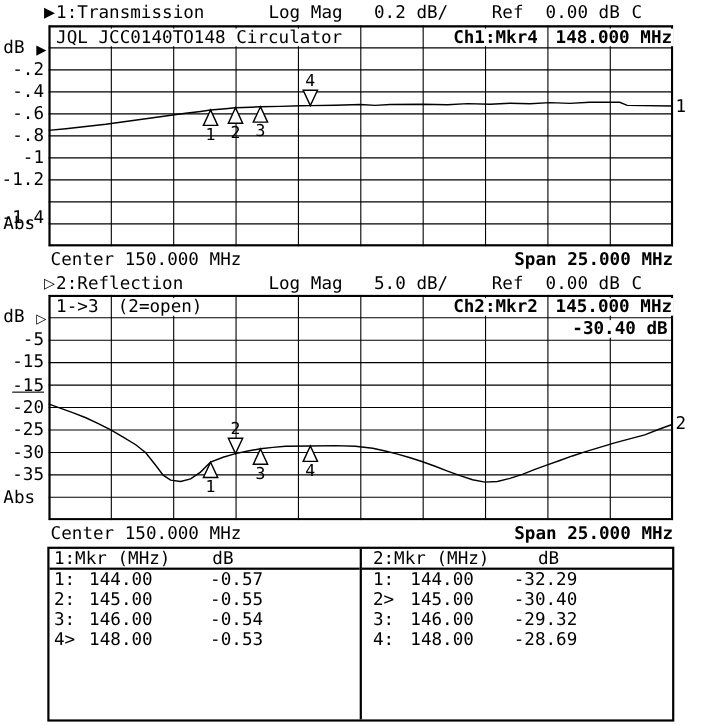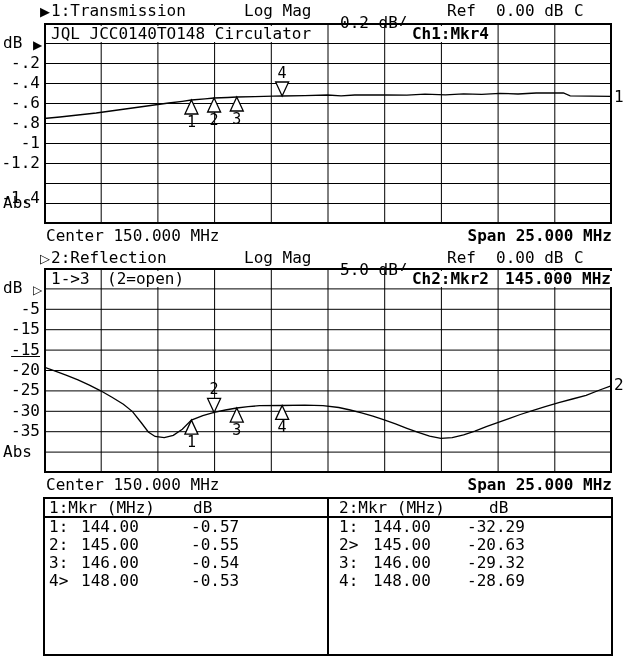--- a/index.html
+++ b/index.html
@@ -4,21 +4,21 @@
 <style>
   html,body{margin:0;padding:0;background:#fff;}
   #screen{position:relative;width:640px;height:659px;background:#fff;overflow:hidden;
           font-family:"DejaVu Sans Mono",monospace;font-size:16px;line-height:16px;color:#000;}
   .abs{position:absolute;}
   .hdr{position:absolute;left:40px;width:600px;height:16px;}
   .hdr span{position:absolute;top:0;white-space:pre;}
   .h-arrow{left:0;font-family:"DejaVu Sans",sans-serif;font-size:13px;top:1px !important;}
   .h-label{left:11px;}
   .h-format{left:204px;}
-  .h-scale{left:300px;margin-top:12px;}
+  .h-scale{left:300px;}
   .h-ref{left:407px;}
   .h-refval{left:456px;}
   .h-status{left:534px;}
   .ynum{position:absolute;left:0;width:40px;text-align:right;white-space:pre;}
   .yunit{position:absolute;left:3px;white-space:pre;}
   .refptr{position:absolute;left:33px;font-family:"DejaVu Sans",sans-serif;font-size:12px;}
   .gtext{position:absolute;background:#fff;white-space:pre;padding:0 1px;}
   .r{text-align:right;font-weight:bold;}
   svg{position:absolute;display:block;}
   svg line{stroke:#000;stroke-width:1;}
@@ -101,20 +101,21 @@
       <div class="ynum" style="top: 95px;">-.6</div>
       <div class="ynum" style="top: 115px;">-.8</div>
       <div class="ynum" style="top: 135px;">-1</div>
       <div class="ynum" style="top: 155px;">-1.2</div>
       <div class="ynum" style="top: 190px;">-1.4</div>
     </div>
   <div class="yunit" style="top:195px">Abs</div>
 
   <div class="gtext" style="left:50px;top:26px">JQL JCC0140TO148 Circulator</div>
   <div class="gtext r" style="left:398px;top:26px;width:90px">Ch1:Mkr4</div>
+  <div class="gtext r" style="left:502px;top:26px;width:108px">148.000 MHz</div>
 
   <div class="tracelab" style="top:89px">1</div>
 
   <div class="abs" style="left:46px;top:228px">Center 150.000 MHz</div>
   <div class="abs r" style="left:466px;top:228px;width:146px">Span 25.000 MHz</div>
 
   <div class="hdr" style="top:250px">
     <span class="h-arrow">▷</span>
     <span class="h-label">2:Reflection</span>
     <span class="h-format">Log Mag</span>
@@ -171,20 +172,21 @@
       <div class="ynum" style="top: 382.4px;">-25</div>
       <div class="ynum" style="top: 402.8px;">-30</div>
       <div class="ynum" style="top: 423.2px;">-35</div>
     </div>
   <div class="yunit" style="top:444px">Abs</div>
 
   <div class="gtext" style="left:50px;top:271px">1-&gt;3</div>
   <div class="gtext" style="left:106px;top:271px">(2=open)</div>
   <div class="gtext r" style="left:398px;top:271px;width:90px">Ch2:Mkr2</div>
   <div class="gtext r" style="left:502px;top:271px;width:108px">145.000 MHz</div>
+  <div class="gtext r" style="left:502px;top:291px;width:104px">-30.40 dB</div>
 
   <div class="tracelab" style="top:377px">2</div>
 
   <div class="abs" style="left:46px;top:477px">Center 150.000 MHz</div>
   <div class="abs r" style="left:466px;top:477px;width:146px">Span 25.000 MHz</div>
 
   <div class="mtable-box">
     <div class="mtable mtable1">
       <div class="mt-header">
         <span class="mt-name">1:Mkr (MHz)</span>
@@ -220,21 +222,21 @@
       </div>
       <div class="mt-rows">
           <div class="mt-row">
             <span class="c1">1:</span>
             <span class="c2">144.00</span>
             <span class="c3">-32.29</span>
           </div>
           <div class="mt-row">
             <span class="c1">2&gt;</span>
             <span class="c2">145.00</span>
-            <span class="c3">-20.63</span>
+            <span class="c3">-30.40</span>
           </div>
           <div class="mt-row">
             <span class="c1">3:</span>
             <span class="c2">146.00</span>
             <span class="c3">-29.32</span>
           </div>
           <div class="mt-row">
             <span class="c1">4:</span>
             <span class="c2">148.00</span>
             <span class="c3">-28.69</span>

